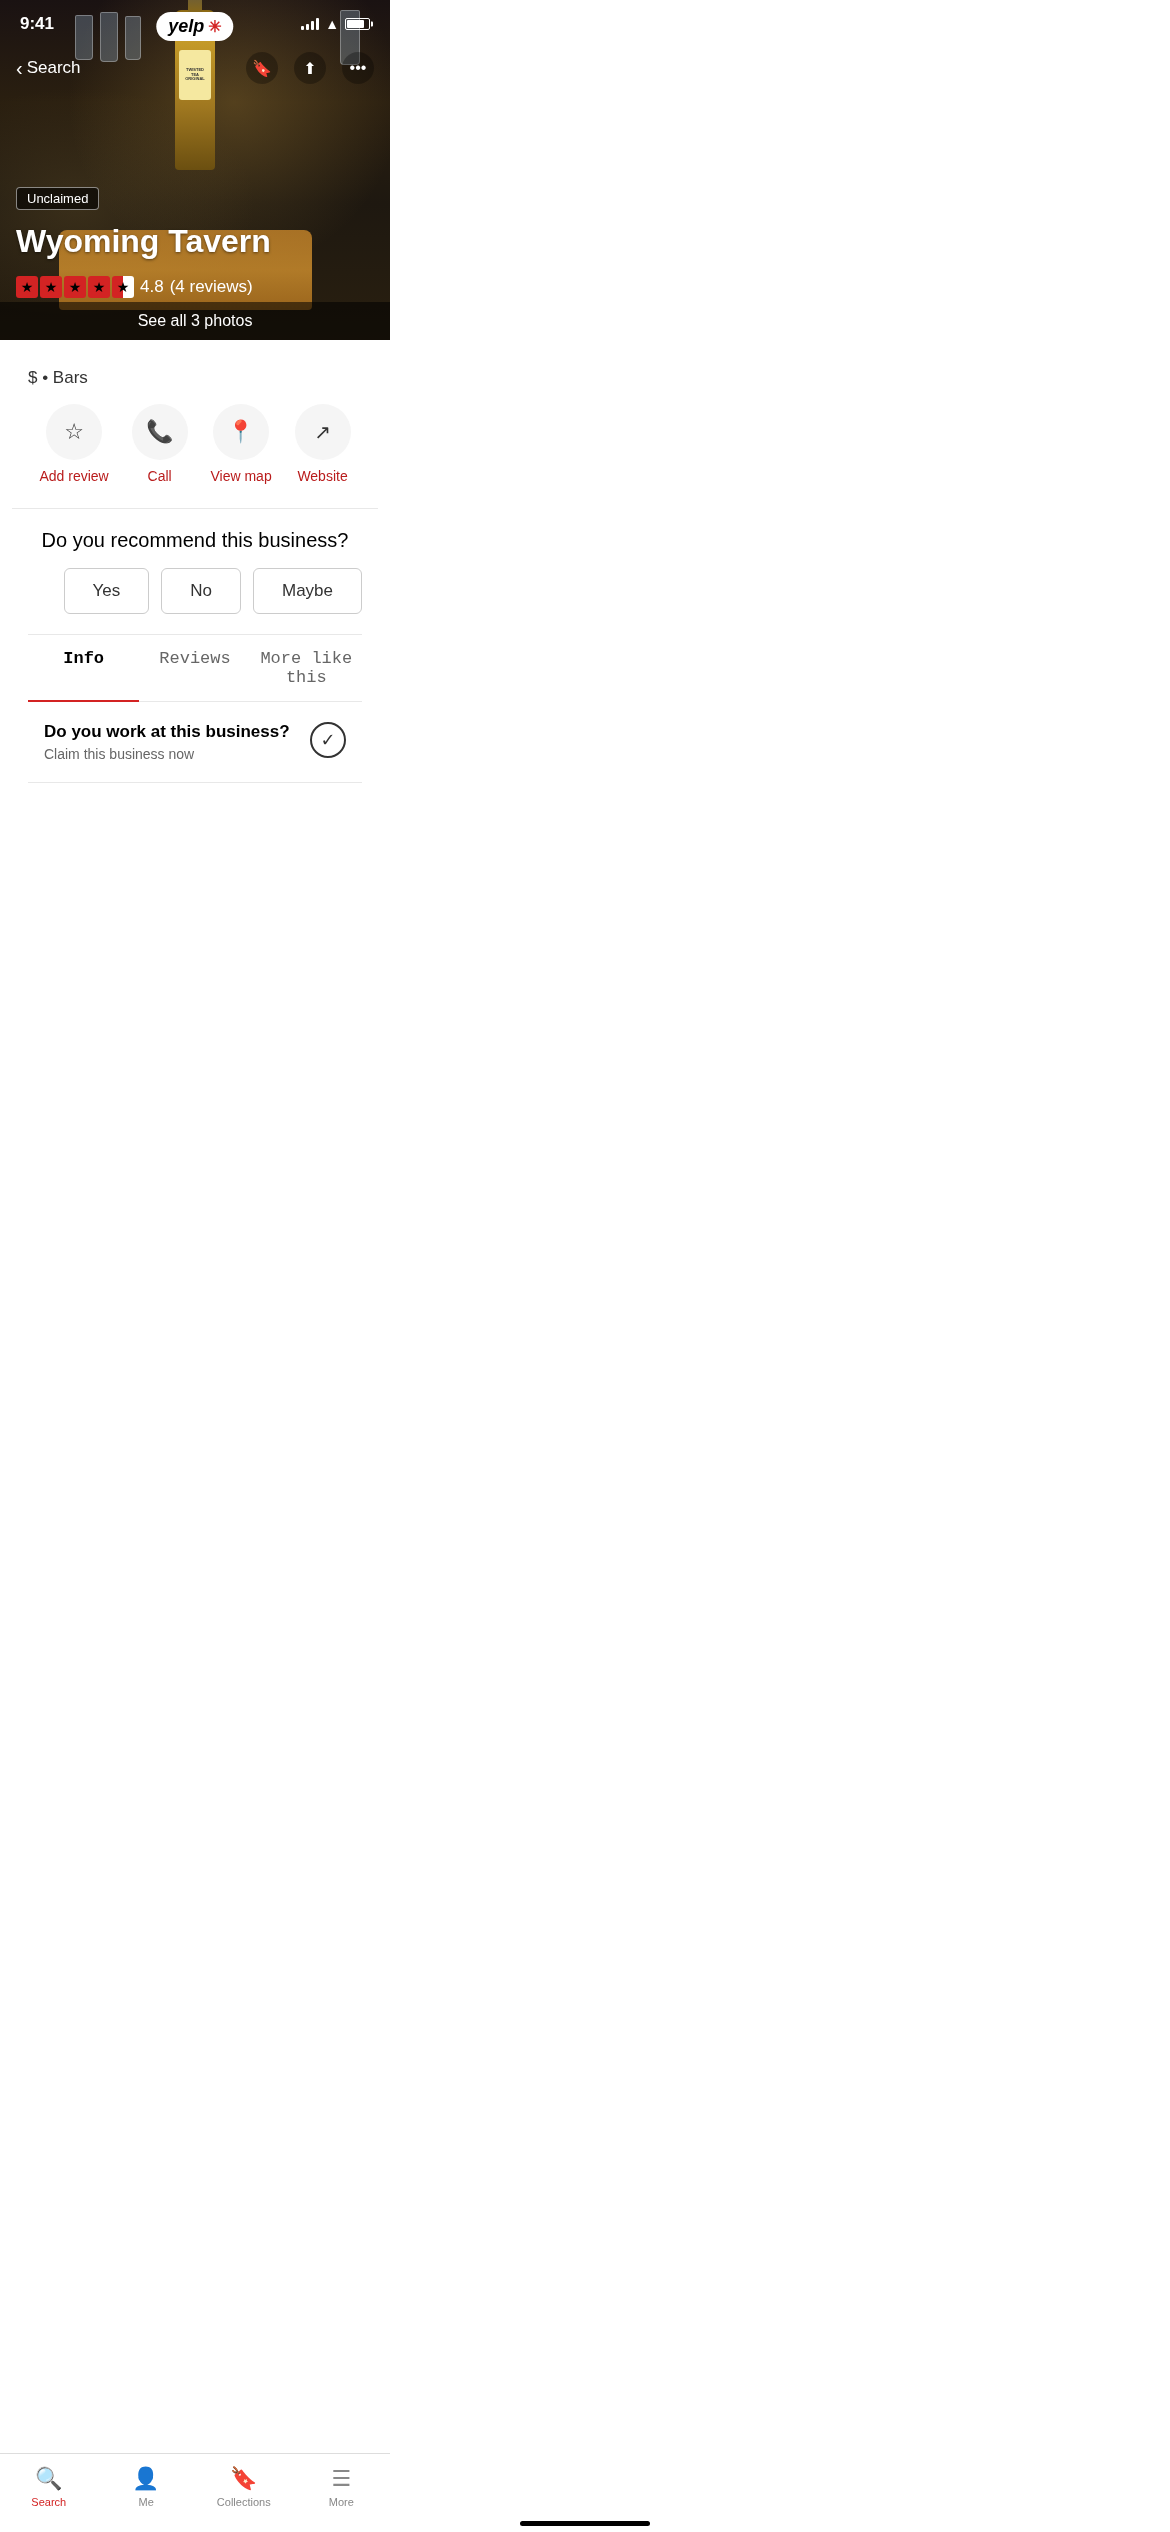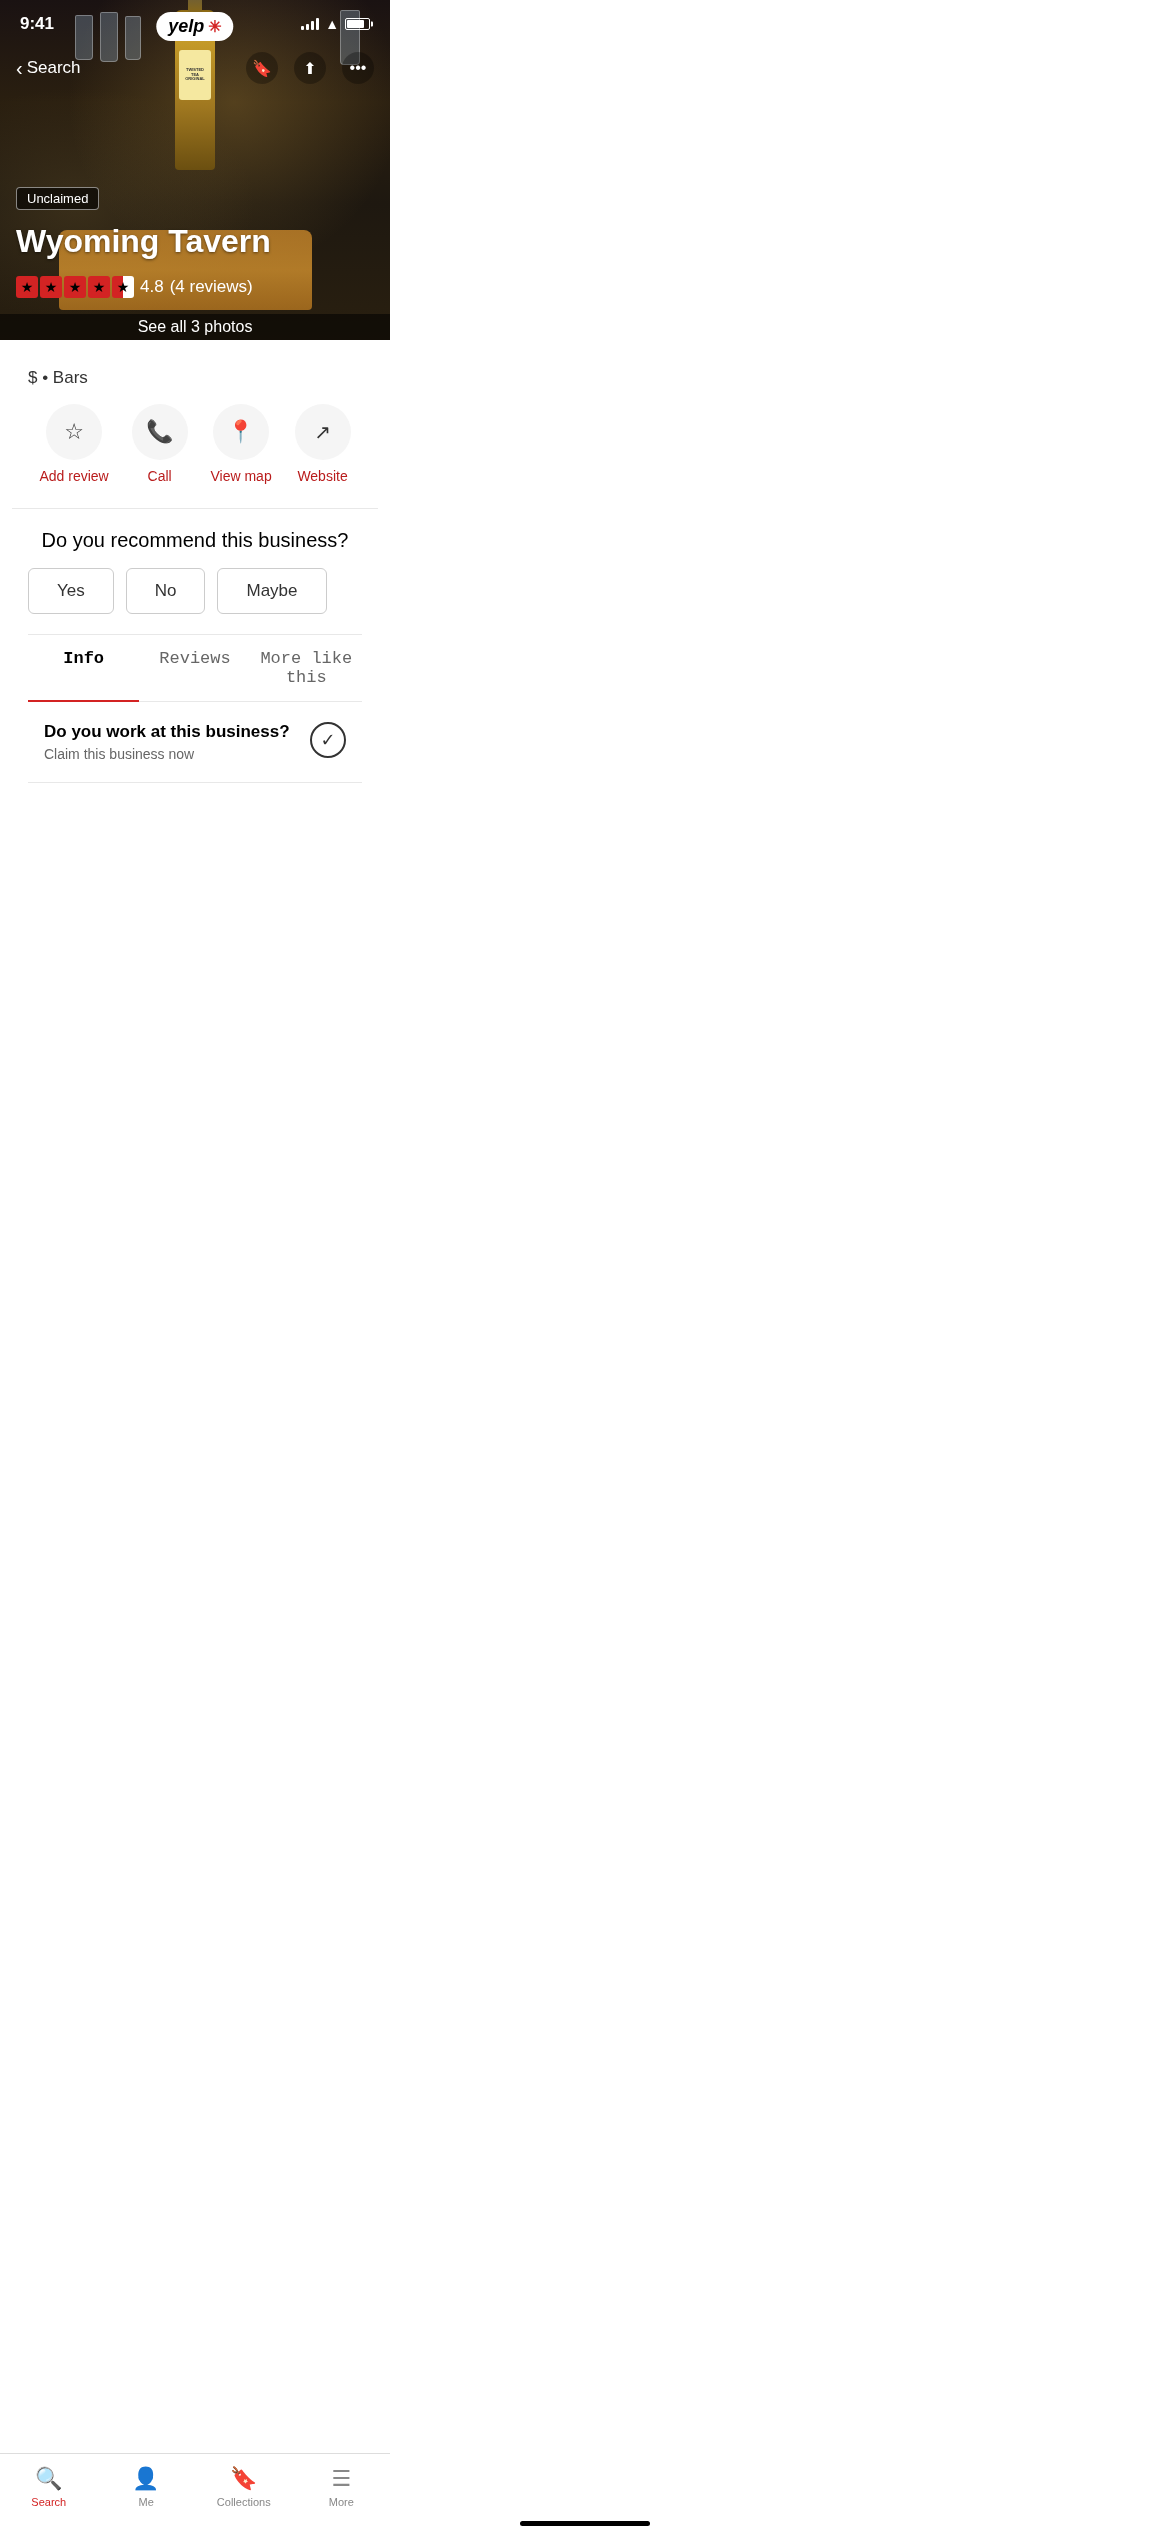--- a/index.html
+++ b/index.html
@@ -277,21 +277,21 @@
       font-weight: 500;
     }
     .see-photos {
       position: absolute;
       bottom: 0;
       left: 0;
       right: 0;
       background: rgba(0,0,0,0.55);
       color: #fff;
       text-align: center;
-      padding: 4px;
+      padding: 10px;
       font-size: 16px;
     }
 
     
     .content {
       background: #fff;
       padding: 28px;
     }
 
     .category-line {
@@ -352,21 +352,21 @@
       margin-bottom: 20px;
     }
     .recommend-title {
       font-size: 20px;
       font-weight: 400;
       margin-bottom: 16px;
       text-align: center;
     }
     .recommend-buttons {
       display: flex;
-      justify-content: flex-start;
+      justify-content: flex-end;
       gap: 12px;
     }
     .recommend-btn {
       padding: 12px 28px;
       border: 1.5px solid #ccc;
       border-radius: 6px;
       background: #fff;
       font-size: 17px;
       color: #333;
       cursor: pointer;

